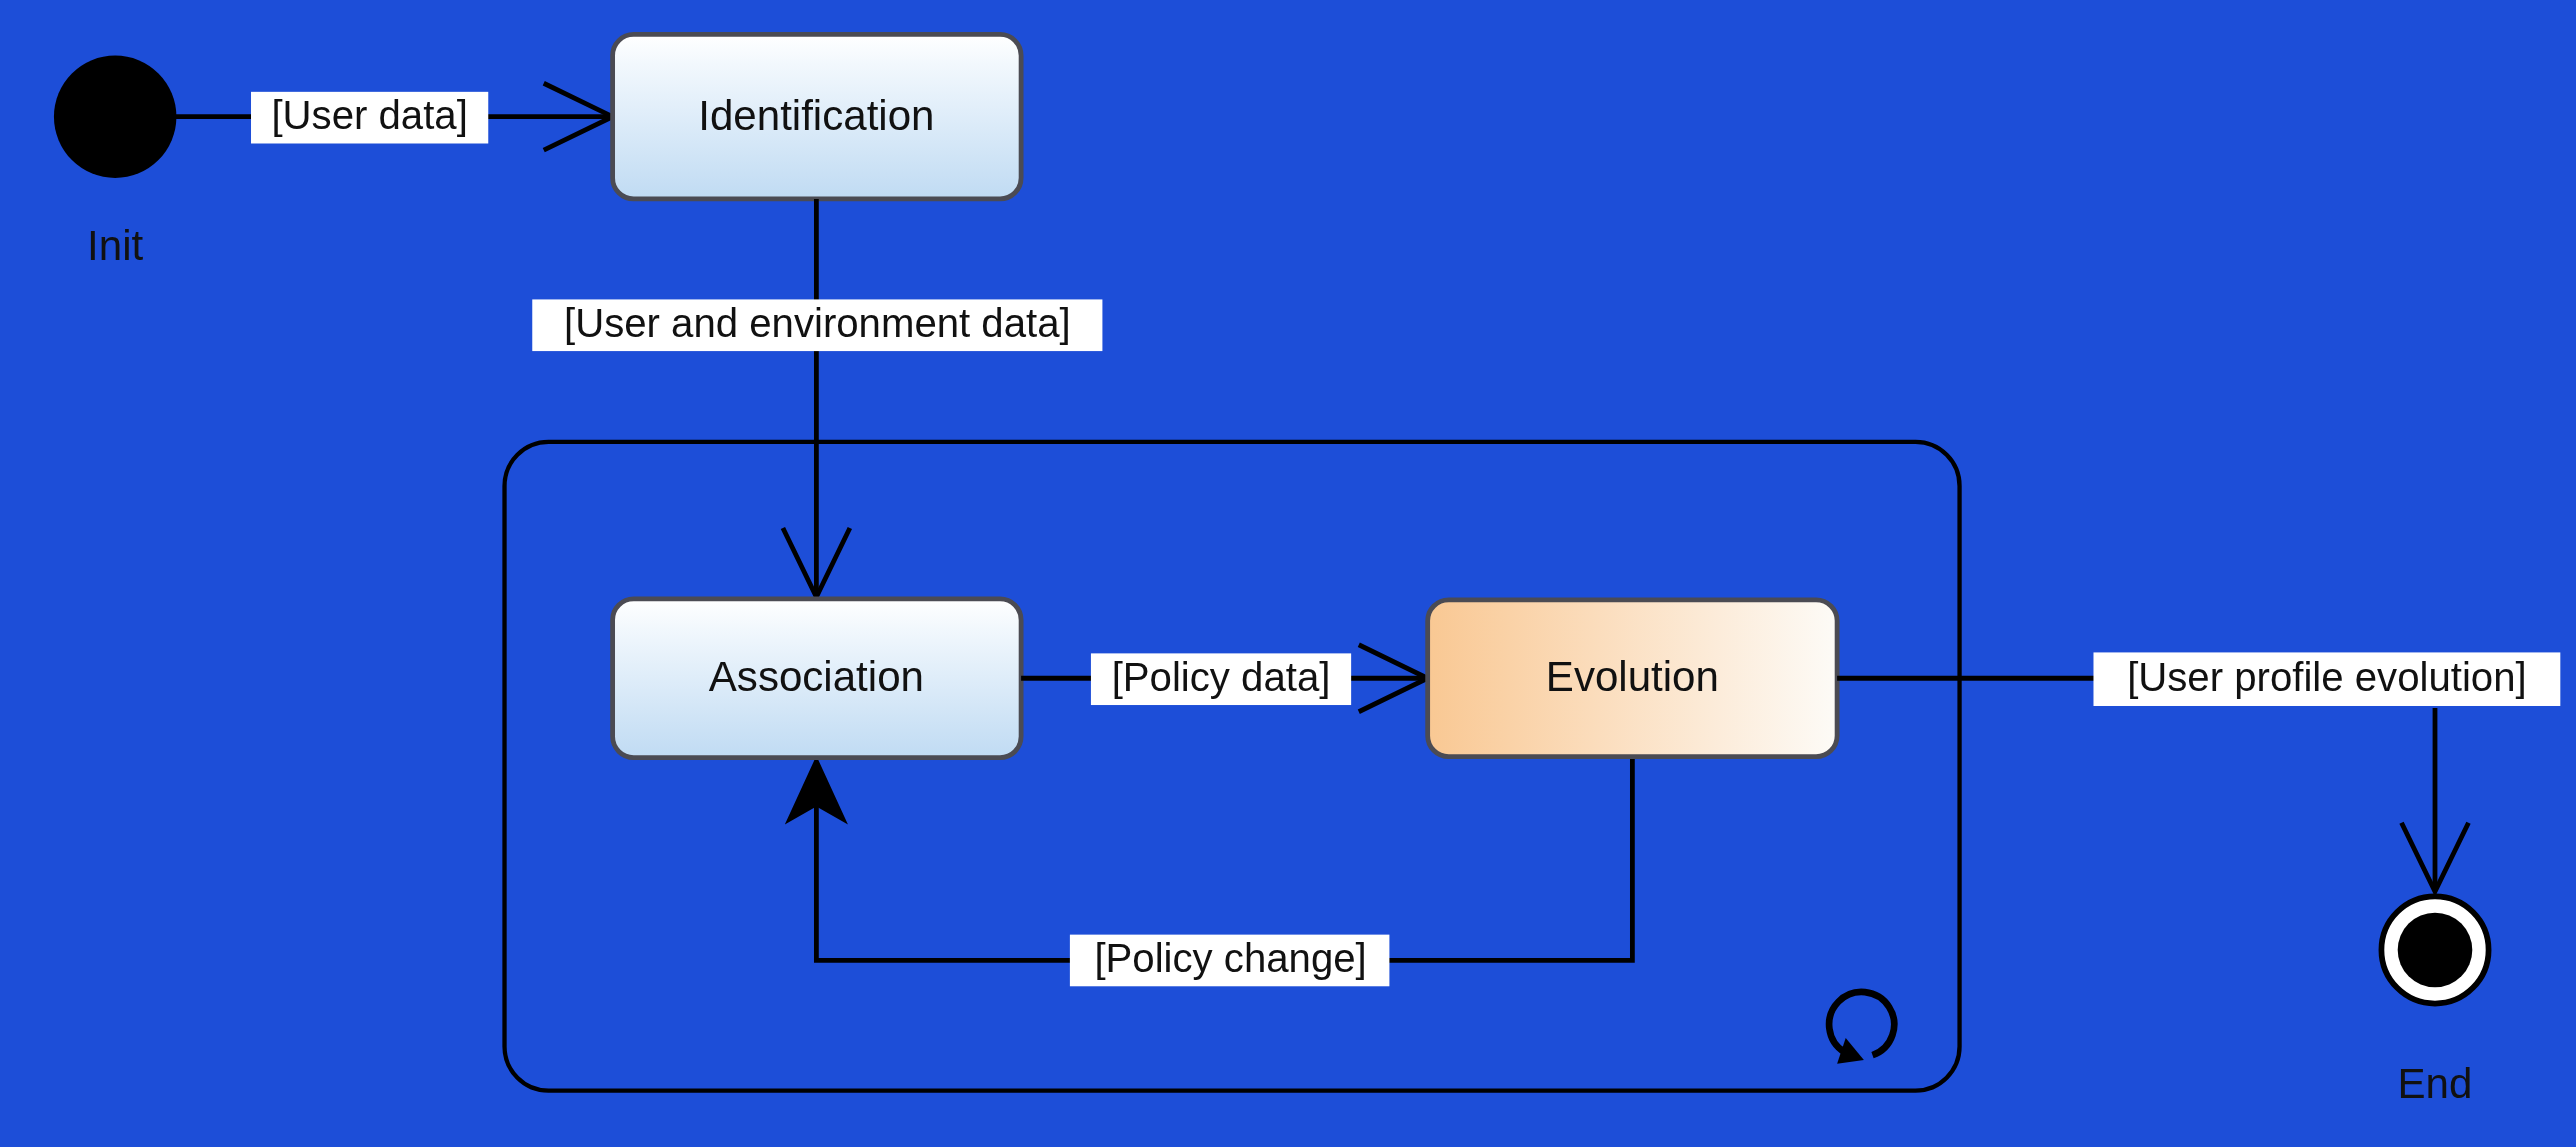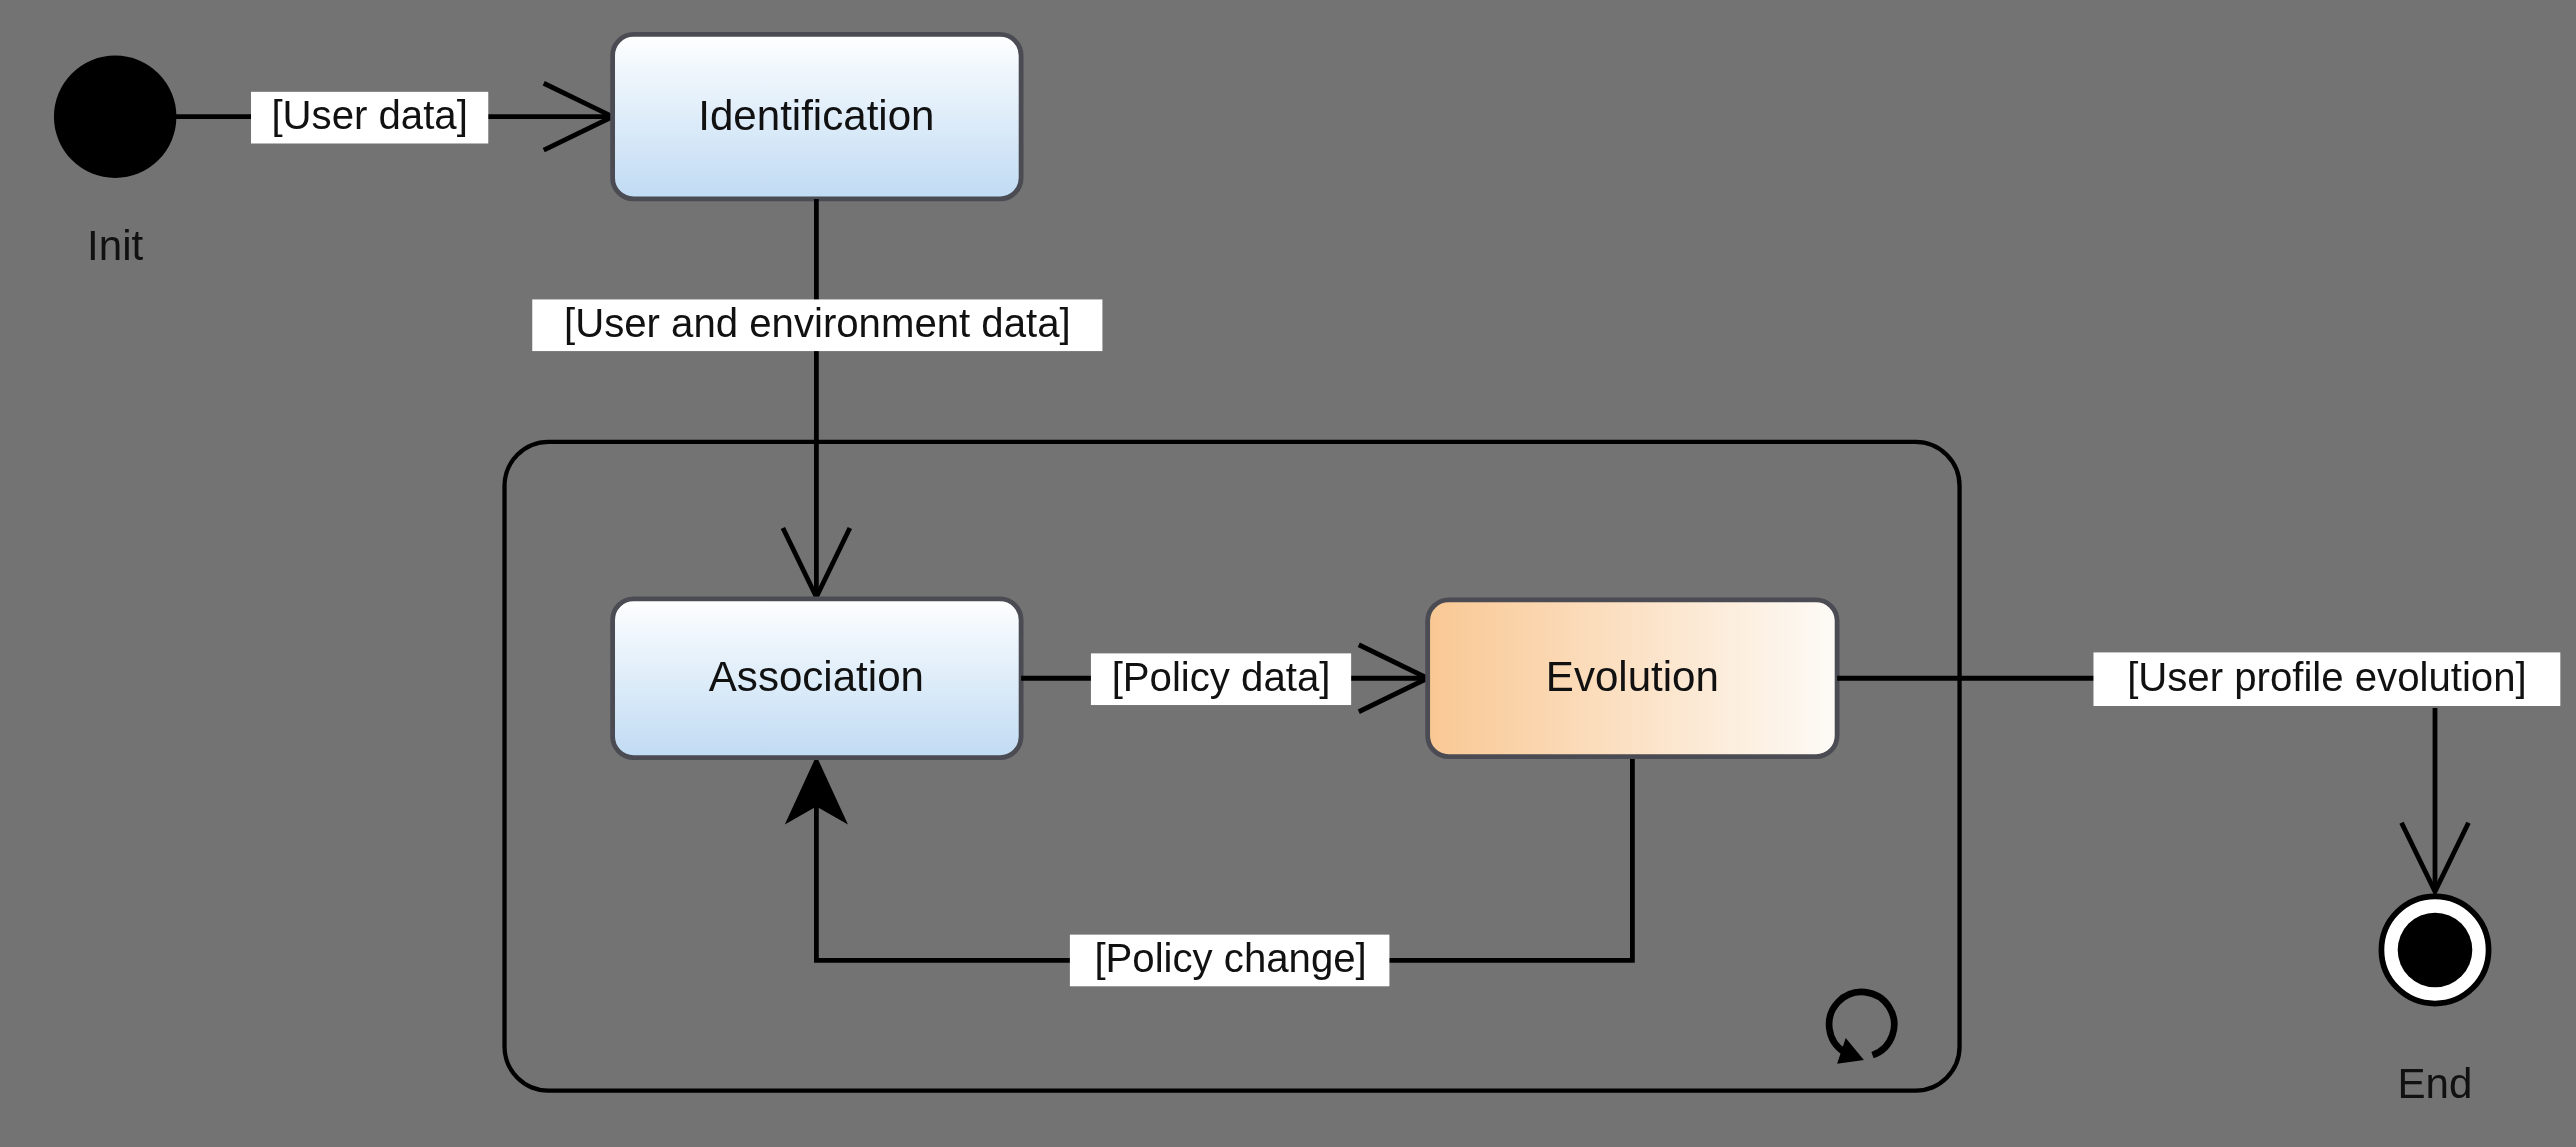--- a/index.html
+++ b/index.html
@@ -8,21 +8,21 @@
     padding: 0;
     background: #ffffff;
   }
   body {
     font-family: "Liberation Sans", sans-serif;
   }
   #canvas {
     position: relative;
     width: 2576px;
     height: 1147px;
-    background: #737373;
+    background: #1d4ed8;
     overflow: hidden;
   }
   #diagram-svg {
     position: absolute;
     top: 0;
     left: 0;
     width: 2576px;
     height: 1147px;
   }
   .node-label {

